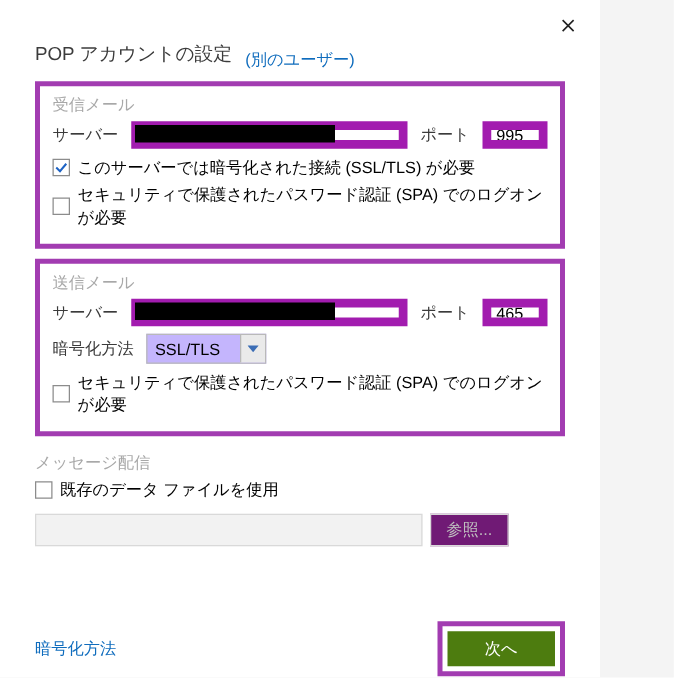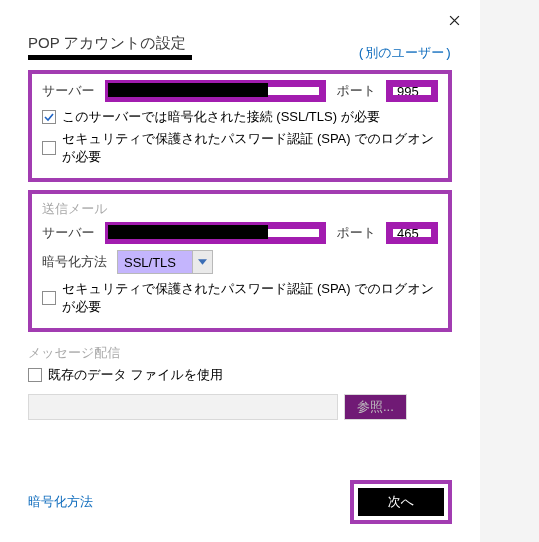--- a/index.html
+++ b/index.html
@@ -42,23 +42,22 @@
     margin-top: 2px;
   }
   .redact {
     background: #000;
     height: 18px;
     display: inline-block;
   }
   .redact-title { width: 164px; margin-top: 2px; }
   .other-user-row {
     display: flex;
-    justify-content: flex-end;
+    justify-content: center;
     margin-top: -16px;
-    font-family: Liberation Mono, monospace;
   }
   .link {
     color: #0f6cbd;
     cursor: pointer;
     font-size: 13px;
   }
   .section {
     border: 4px solid #a23cb1;
     padding: 6px 10px 8px 10px;
     margin-top: 8px;
@@ -183,21 +182,21 @@
     display: flex;
     align-items: center;
     justify-content: space-between;
     padding-top: 60px;
   }
   .next-wrap {
     border: 4px solid #a23cb1;
     padding: 4px;
   }
   .next-btn {
-    background: #000000;
+    background: #4d7c0f;
     color: #fff;
     border: none;
     height: 28px;
     width: 86px;
     font-size: 13px;
     cursor: pointer;
     display: flex;
     align-items: center;
     justify-content: center;
   }
@@ -216,20 +215,21 @@
   </div>
 
   <div class="title">POP アカウントの設定</div>
   <span class="redact redact-title"></span>
 
   <div class="other-user-row">
     <span class="link">(別のユーザー)</span>
   </div>
 
   <div class="section">
+    <div class="section-title">受信メール</div>
 
     <div class="row">
       <span class="label">サーバー</span>
       <div class="server-wrap">
         <input class="text-input server-input" value="" style="">
         <span class="redact-srv"></span>
       </div>
       <span class="label">ポート</span>
       <input class="text-input port-input" value="995" style="">
     </div>

